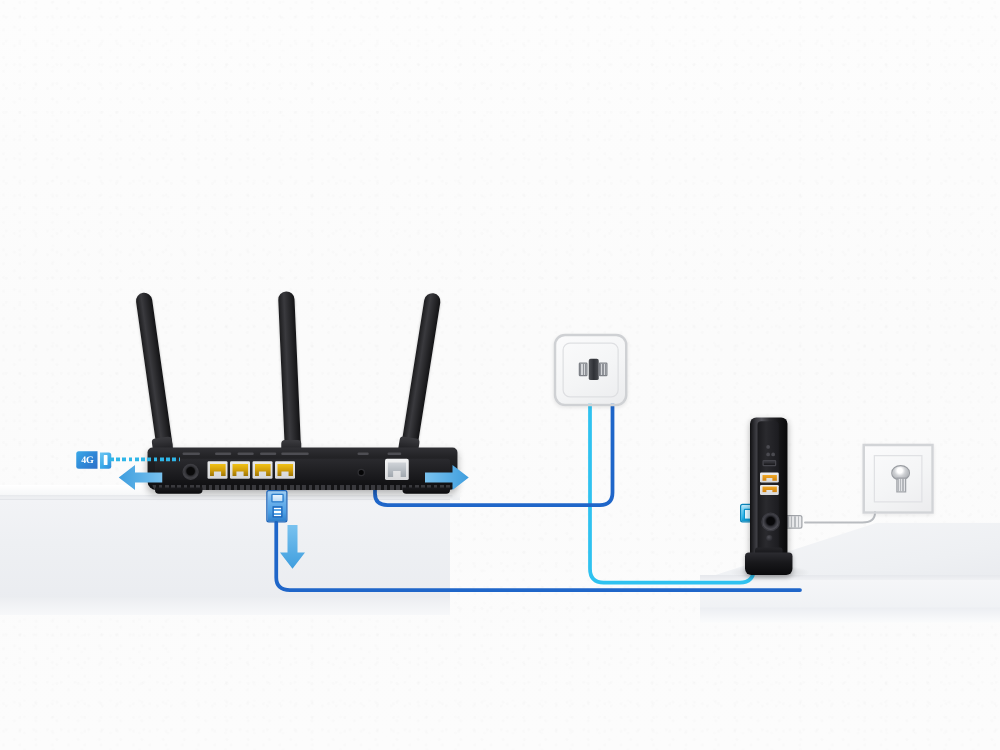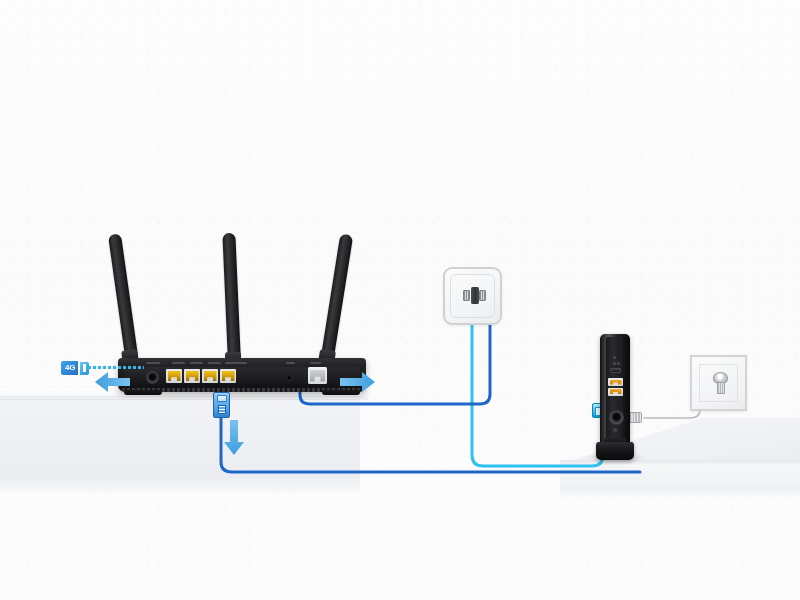--- a/index.html
+++ b/index.html
@@ -370,21 +370,21 @@
   
   .badge-4g{
     position:absolute; left:61px; top:361px;
     display:flex; align-items:center; gap:2px;
   }
   .badge-4g .chip{
     background: linear-gradient(135deg,#3aa9e8 0%, #2f86d6 55%, #2f6fc8 100%);
     color:#ffffff;
     font-size:8px;
     font-weight:bold;
-    font-family:Liberation Sans, sans-serif;
+    font-family:Liberation Serif, serif;
     line-height:1;
     padding:3px 3px 3px 4px;
     border-radius:2px 0 0 2px;
     letter-spacing:-0.2px;
   }
   .badge-4g .bars{
     background: linear-gradient(135deg,#6fc6f2 0%, #3aa9e8 60%, #2f86d6 100%);
     border-radius:0 2px 2px 0;
     width:9px; height:13px;
     position:relative;

